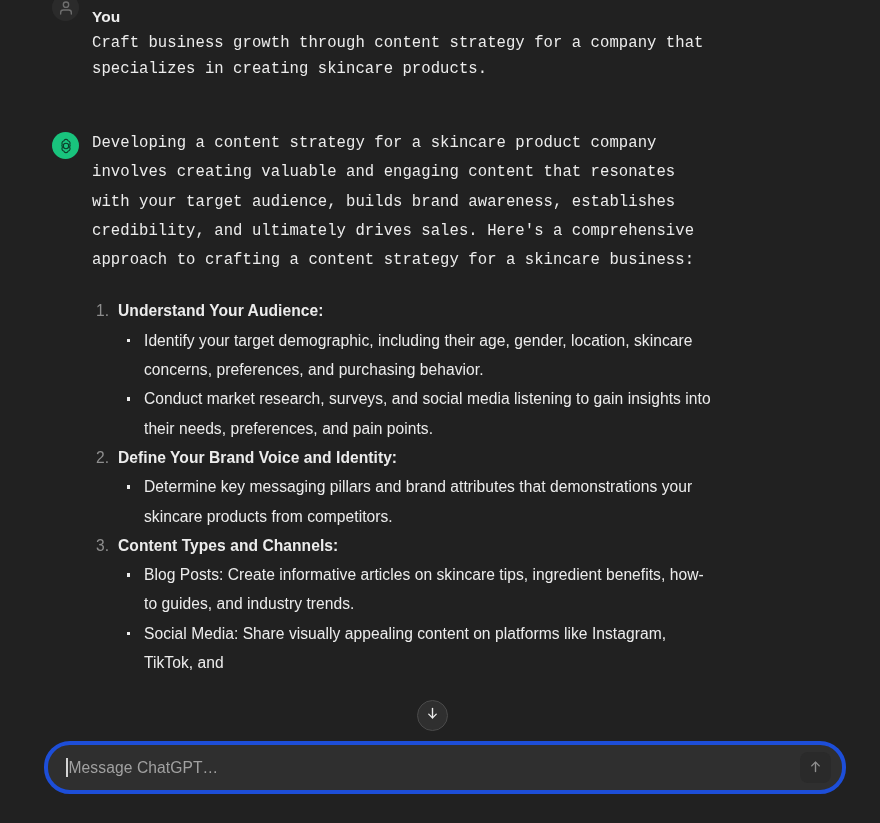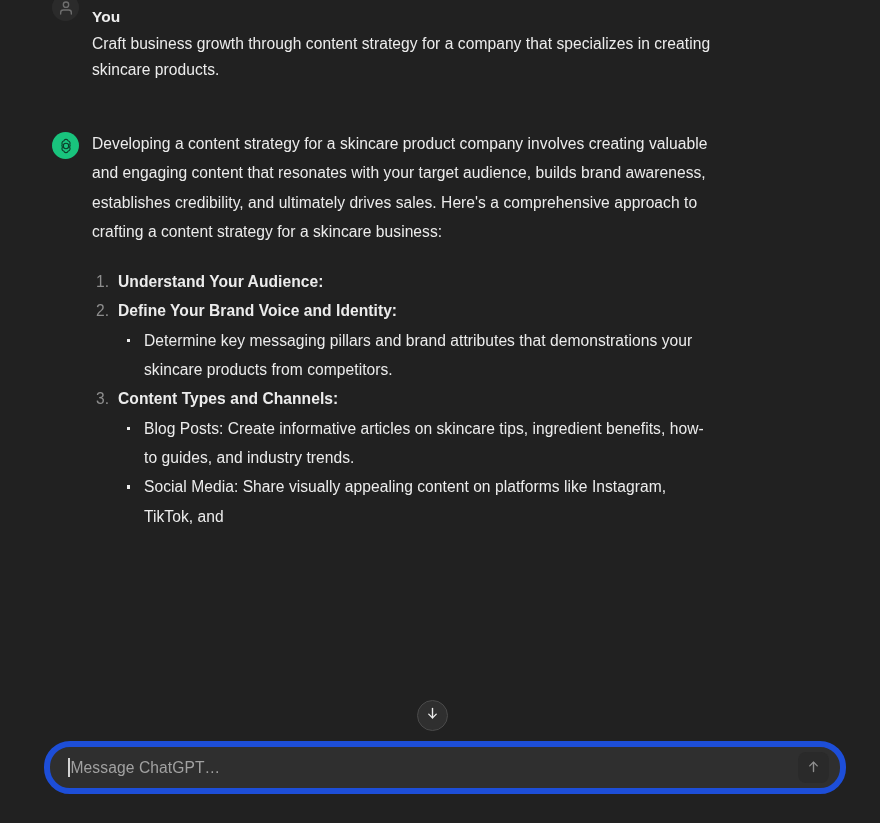--- a/index.html
+++ b/index.html
@@ -75,21 +75,21 @@
 
   .body-text {
     font-size: 15.6px;
     line-height: 29.3px;
     color: #ececec;
     letter-spacing: .05px;
   }
 
   .msg-user .body-text { line-height: 25.5px; }
 
-  .para { margin: 0; }
+  .para { margin: 0; font-family: Liberation Mono, monospace; }
 
   
   ol.numlist {
     list-style: none;
     counter-reset: item;
     margin: 21px 0 0 0;
     padding: 0;
   }
 
   ol.numlist > li {
@@ -171,21 +171,21 @@
     z-index: 50;
   }
 
   #composer-box {
     position: absolute;
     left: 44px;
     top: 6px;
     width: 802px;
     height: 53px;
     background: #2f2f2f;
-    border: 6px solid #1d4ed8;
+    border: 4px solid #1d4ed8;
     border-radius: 26px;
     display: flex;
     align-items: center;
     text-align: center;
   }
 
   #composer-input-wrap {
     flex: 1 1 auto;
     position: relative;
     padding-left: 18px;
@@ -254,20 +254,22 @@
         </svg>
       </div>
       <div class="body-text">
         <p class="para">Developing a content strategy for a skincare product company involves creating valuable and engaging content that resonates with your target audience, builds brand awareness, establishes credibility, and ultimately drives sales. Here's a comprehensive approach to crafting a content strategy for a skincare business:</p>
 
         <ol class="numlist">
 
           <li>
             <span class="item-title">Understand Your Audience:</span>
             <ul class="bullets">
+              <li>Identify your target demographic, including their age, gender, location, skincare concerns, preferences, and purchasing behavior.</li>
+              <li>Conduct market research, surveys, and social media listening to gain insights into their needs, preferences, and pain points.</li>
             </ul>
           </li>
 
           <li>
             <span class="item-title">Define Your Brand Voice and Identity:</span>
             <ul class="bullets">
               <li>Determine key messaging pillars and brand attributes that demonstrations your skincare products from competitors.</li>
             </ul>
           </li>
 

